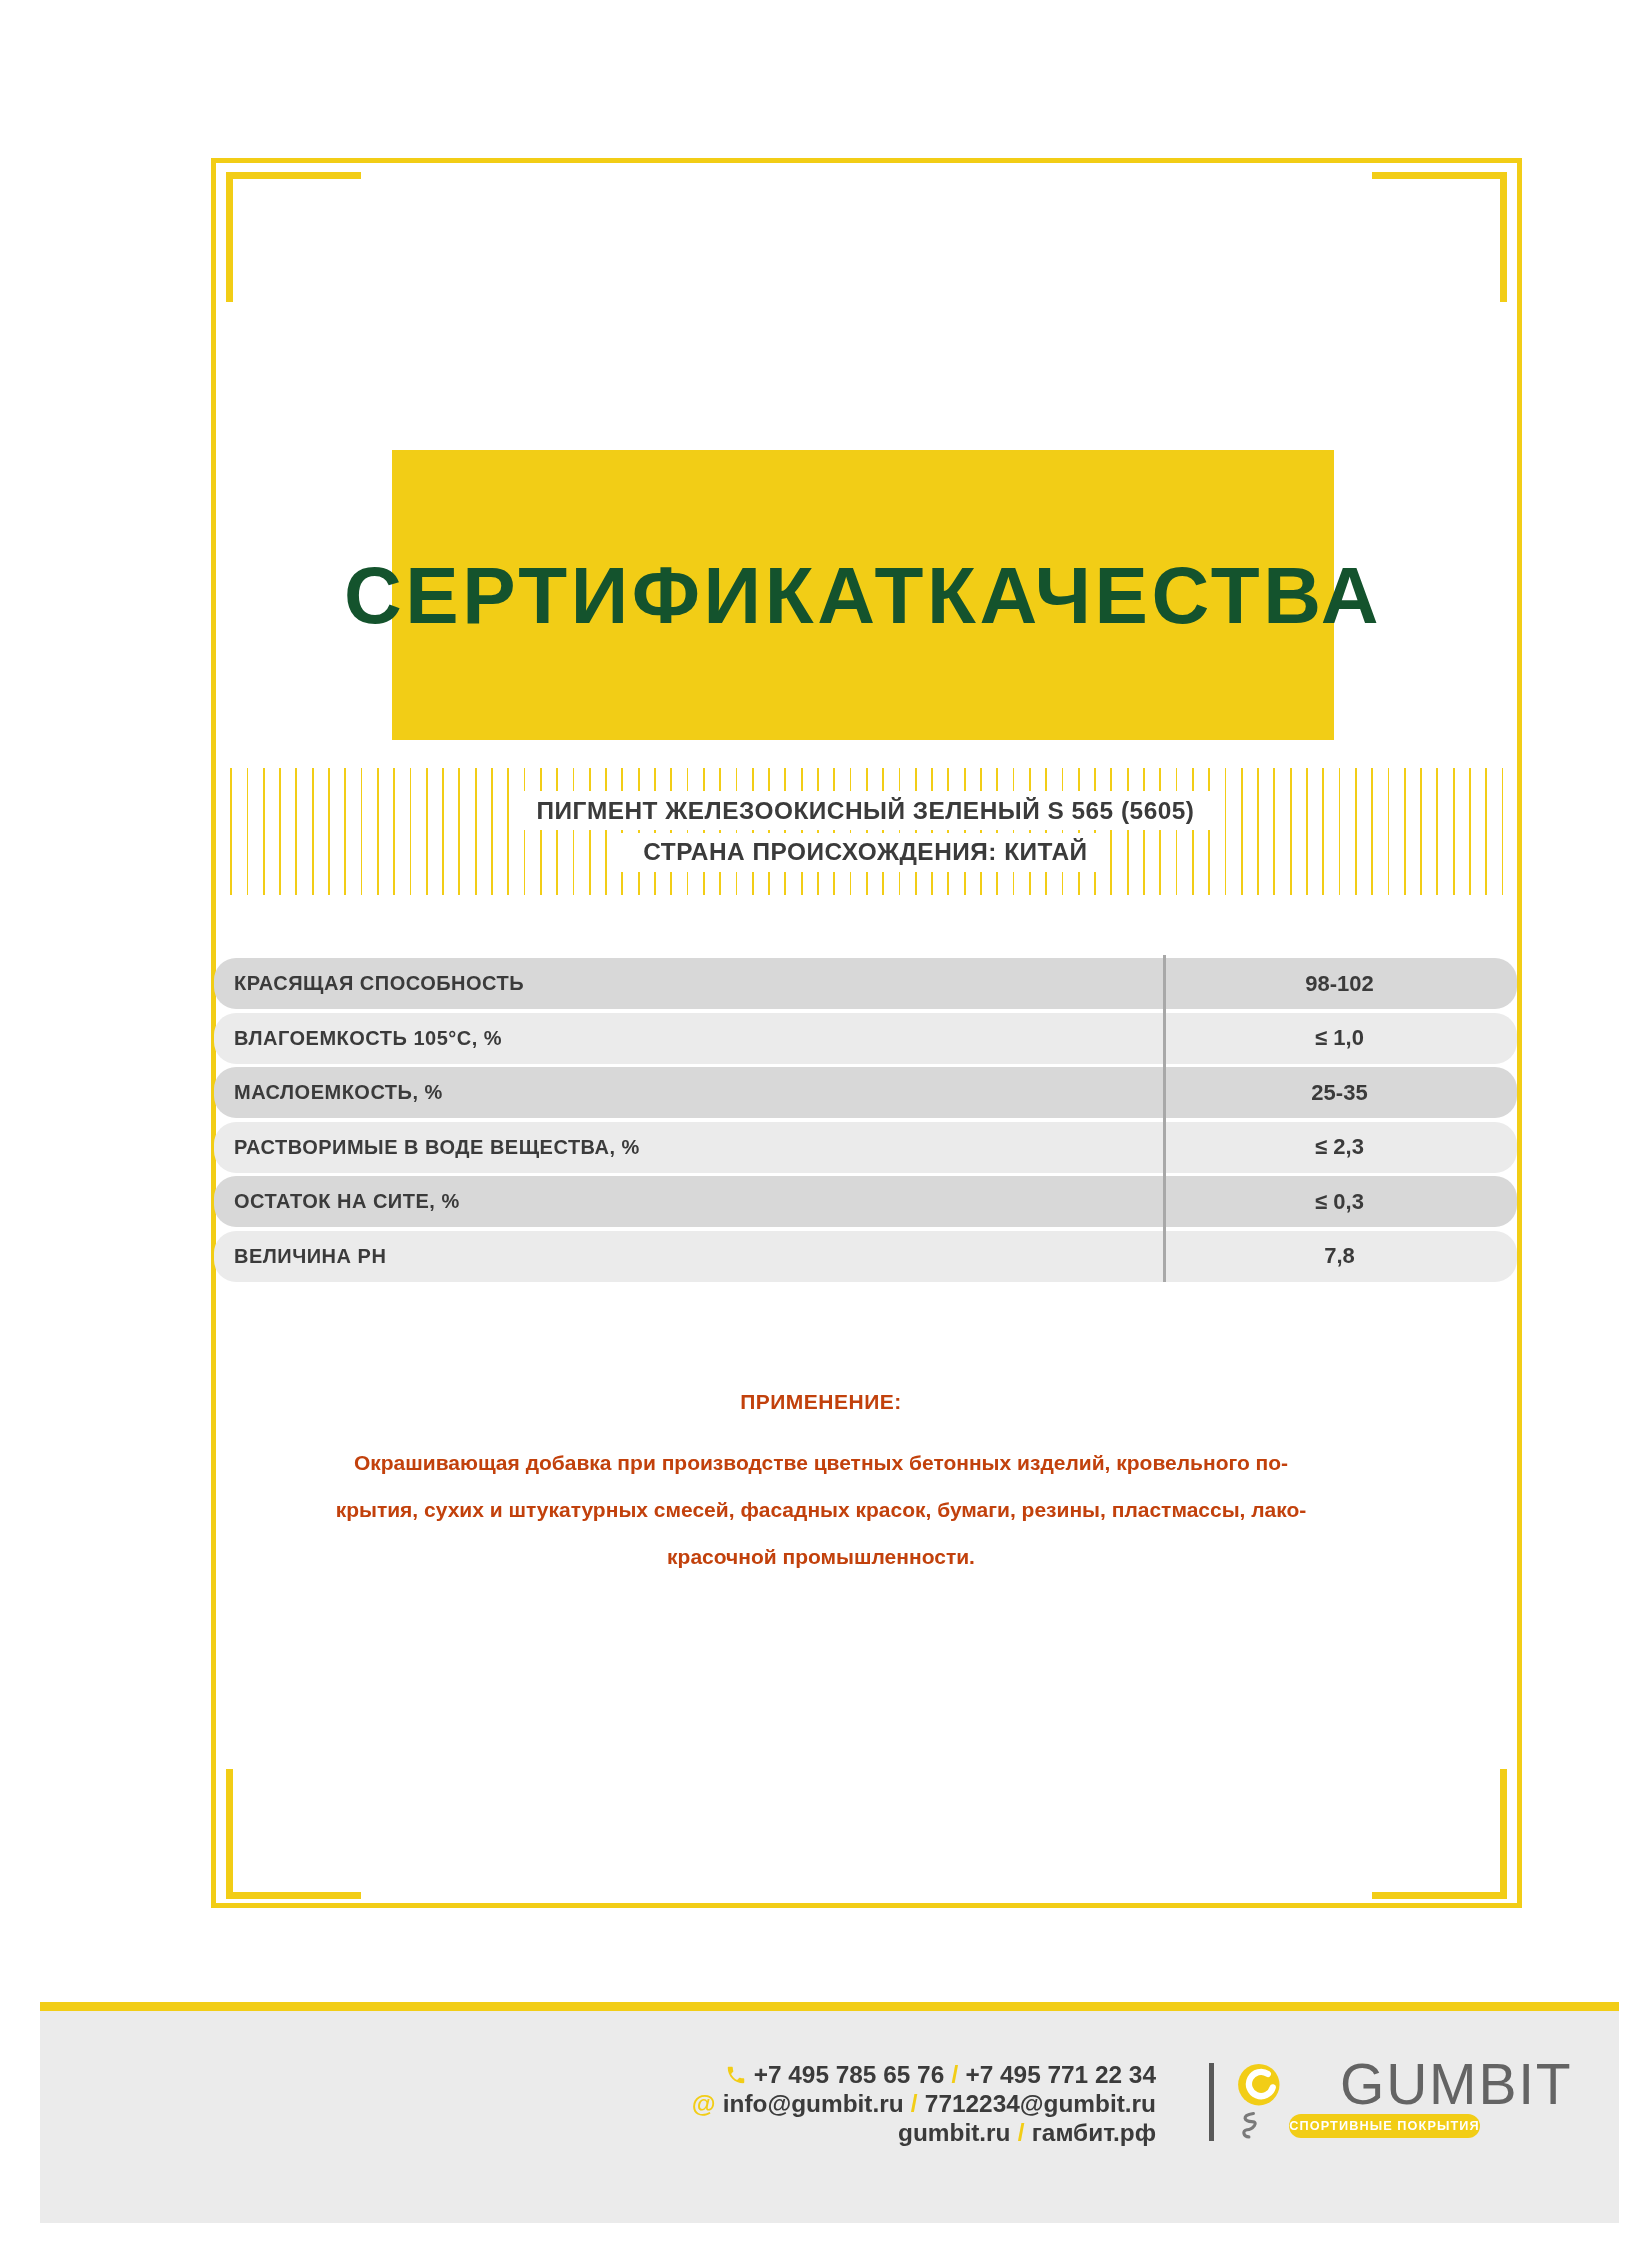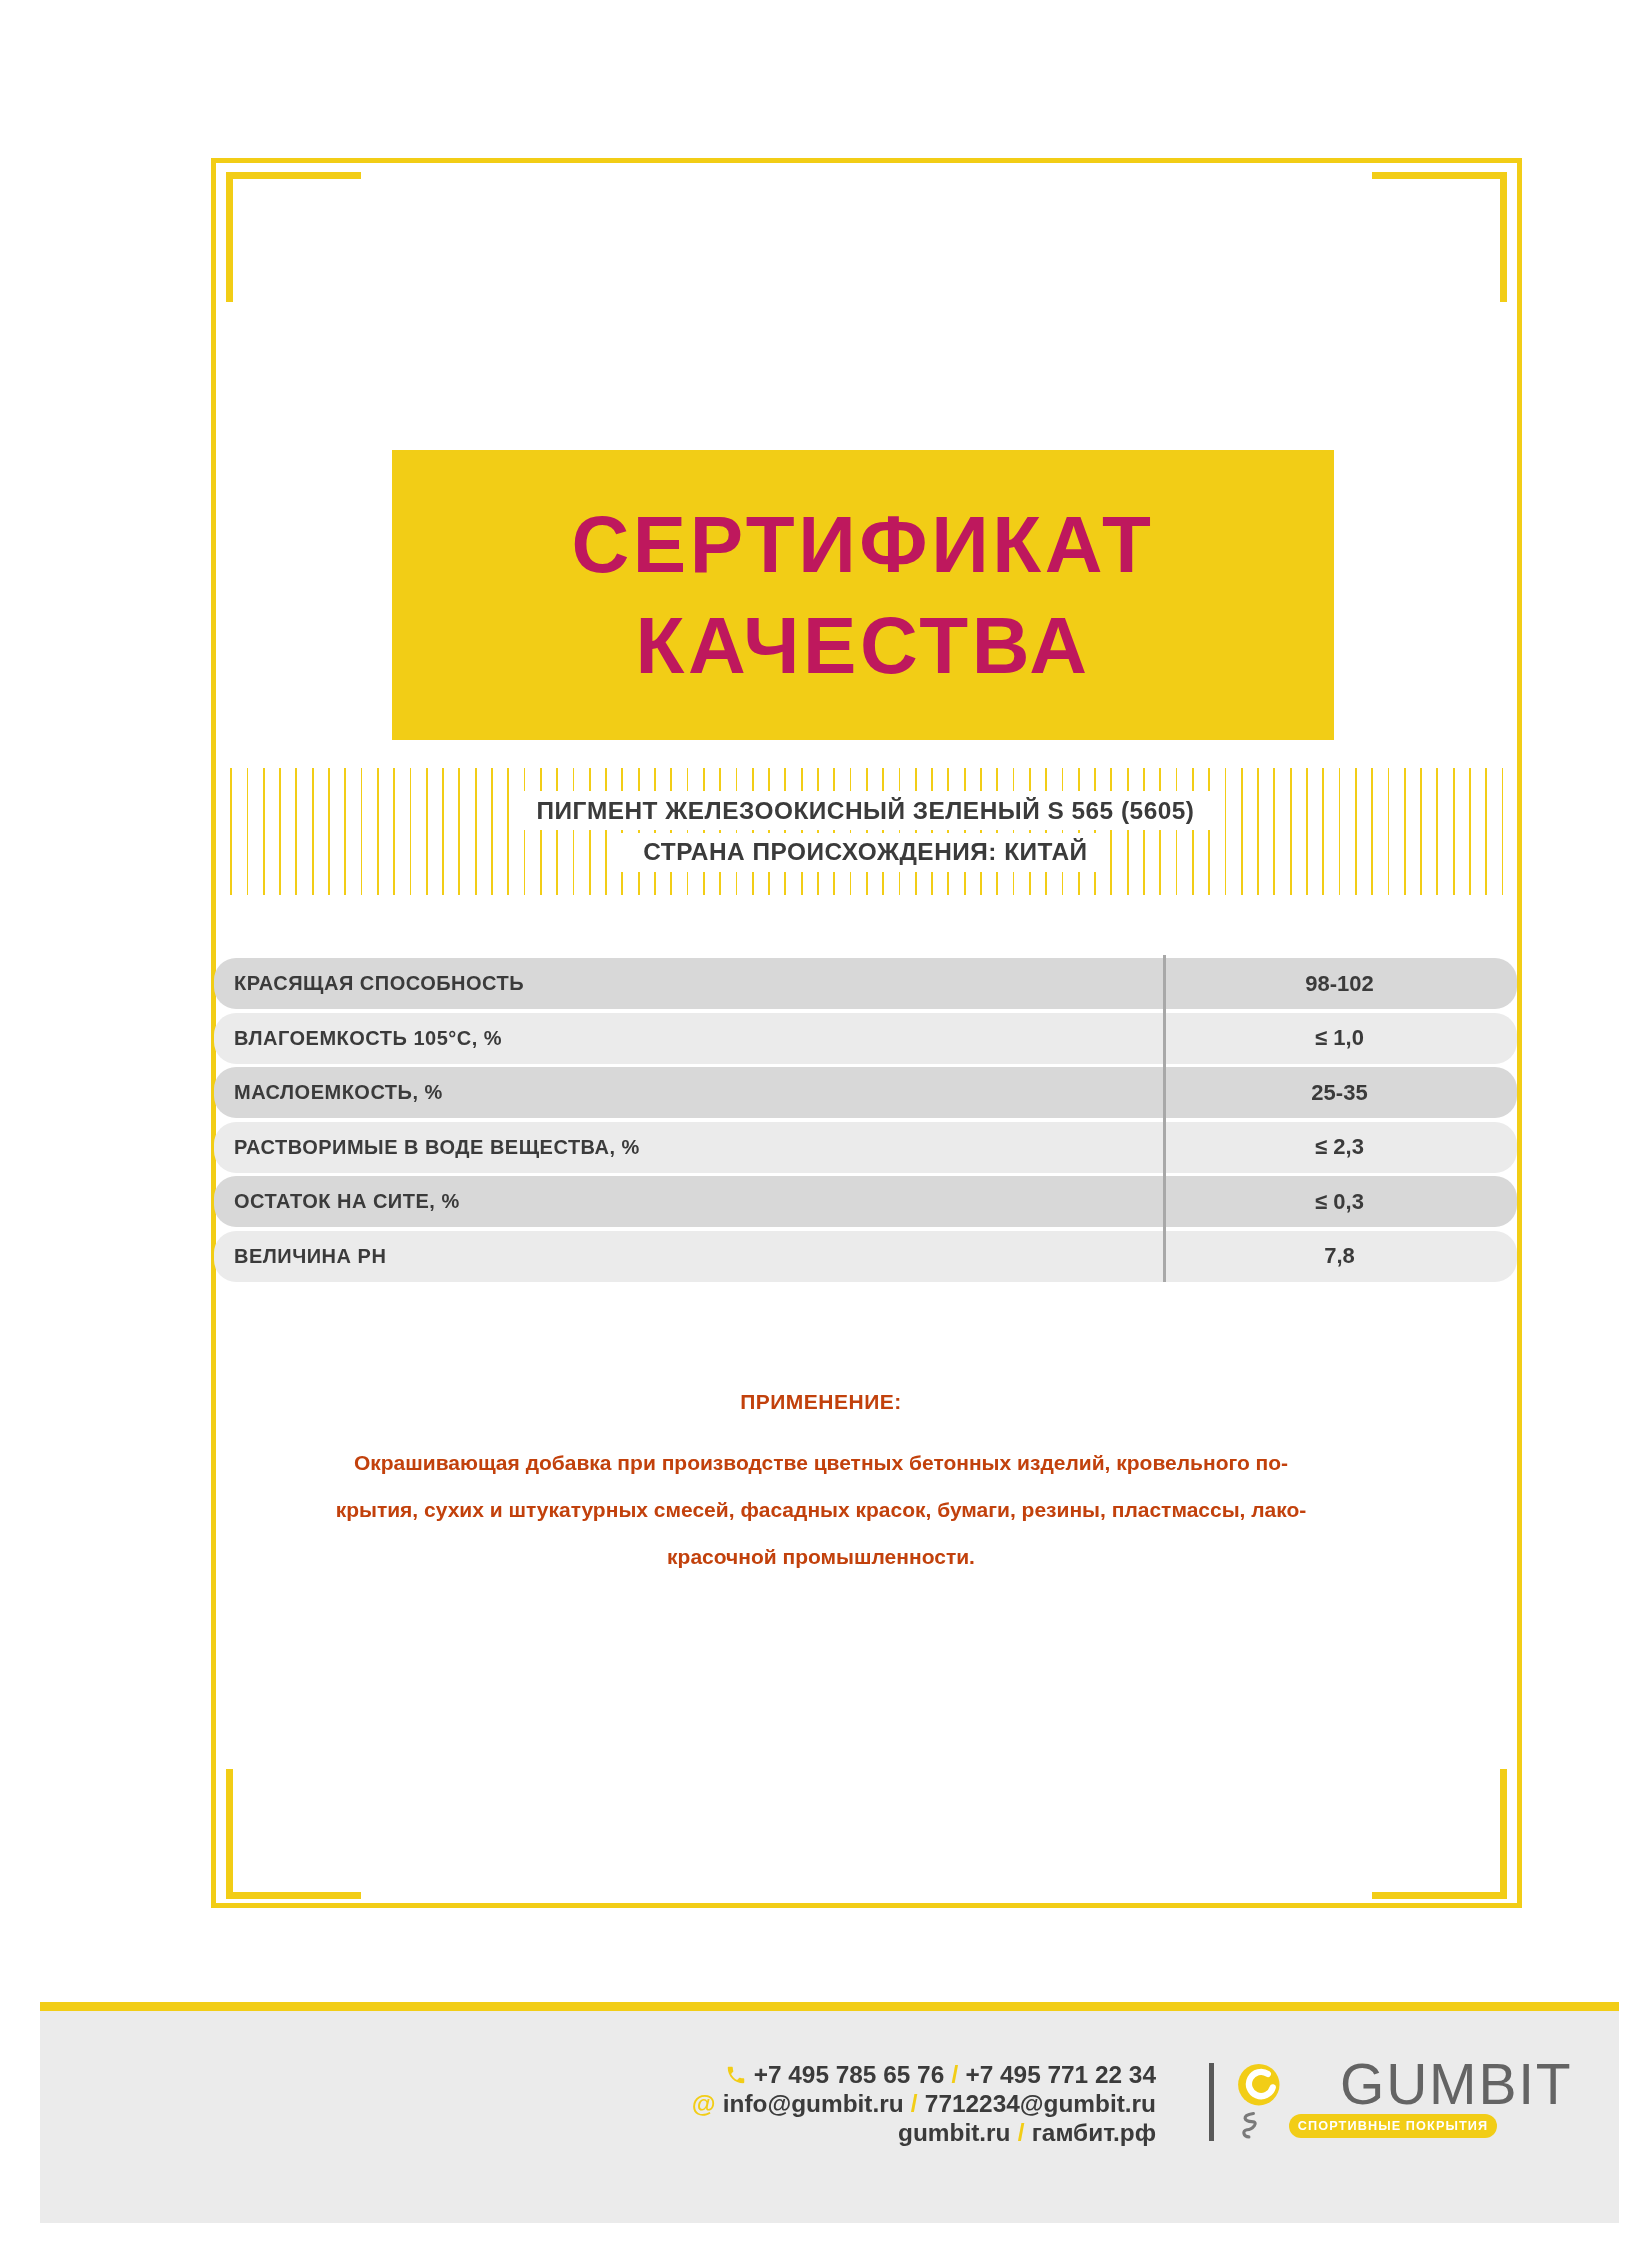--- a/index.html
+++ b/index.html
@@ -18,22 +18,22 @@
   }
   .corner{position:absolute;width:128px;height:123px;}
   .corner.tl{left:226px;top:172px;border-left:7.2px solid #F2CD16;border-top:7.2px solid #F2CD16;}
   .corner.tr{left:1372px;top:172px;border-right:7.2px solid #F2CD16;border-top:7.2px solid #F2CD16;}
   .corner.bl{left:226px;top:1769px;border-left:7.2px solid #F2CD16;border-bottom:7.2px solid #F2CD16;}
   .corner.br{left:1372px;top:1769px;border-right:7.2px solid #F2CD16;border-bottom:7.2px solid #F2CD16;}
   
   .title-box{
     position:absolute;left:392px;top:450px;width:942px;height:290px;
     background:#F2CD16;
-    display:flex;flex-direction:column;align-items:center;justify-content:center;
-    color:#be185d;font-weight:bold;font-size:80px;line-height:101px;letter-spacing:3.6px;
+    display:flex;flex-direction:row;align-items:center;justify-content:center;
+    color:#14532d;font-weight:bold;font-size:80px;line-height:101px;letter-spacing:3.6px;
     text-align:center;
   }
   
   .stripe-band{
     position:absolute;left:214px;top:768px;width:1303px;height:127px;
     background:repeating-linear-gradient(to right,#F2CD16 0px,#F2CD16 1.8px,rgba(0,0,0,0) 1.8px,rgba(0,0,0,0) 16.3px);
     display:flex;flex-direction:column;align-items:center;justify-content:center;gap:3px;
   }
   .stripe-band .line{
     background:#ffffff;padding:5.4px 22px;
@@ -56,21 +56,21 @@
   .footer-band{position:absolute;left:40px;top:2011px;width:1579px;height:212px;background:#EBEBEB;}
   .contacts{position:absolute;left:633px;top:2060px;width:523px;text-align:right;
     font-size:24.4px;font-weight:bold;color:#3B3B3B;line-height:29px;white-space:nowrap;}
   .contacts .slash{color:#F2CD16;font-weight:bold;padding:0 7.2px;}
   .contacts .at{color:#F2CD16;font-weight:bold;padding-right:7.2px;}
   .phone-svg{width:22px;height:22px;vertical-align:-2.7px;margin-right:7.2px;}
   .footer-divider{position:absolute;left:1209px;top:2063px;width:4.5px;height:78px;background:#595959;}
   .logo-mark{position:absolute;left:1230px;top:2063px;width:54px;height:83px;}
   .logo-name{position:absolute;left:1340px;top:2060px;font-size:57px;font-weight:normal;
     color:#646464;letter-spacing:1.8px;line-height:49px;}
-  .logo-pill{position:absolute;left:1289px;top:2114px;width:208px;height:24.4px;border-radius:12.7px;
+  .logo-pill{position:absolute;left:1289px;top:2114px;width:191px;height:24.4px;border-radius:12.7px;
     background:#F2CD16;display:flex;align-items:center;justify-content:center;
     color:#ffffff;font-size:12.7px;font-weight:bold;letter-spacing:1.1px;white-space:nowrap;}
 </style>
 </head>
 <body>
 
 <div class="page">
 
   <div class="frame"></div>
   <div class="corner tl"></div>

